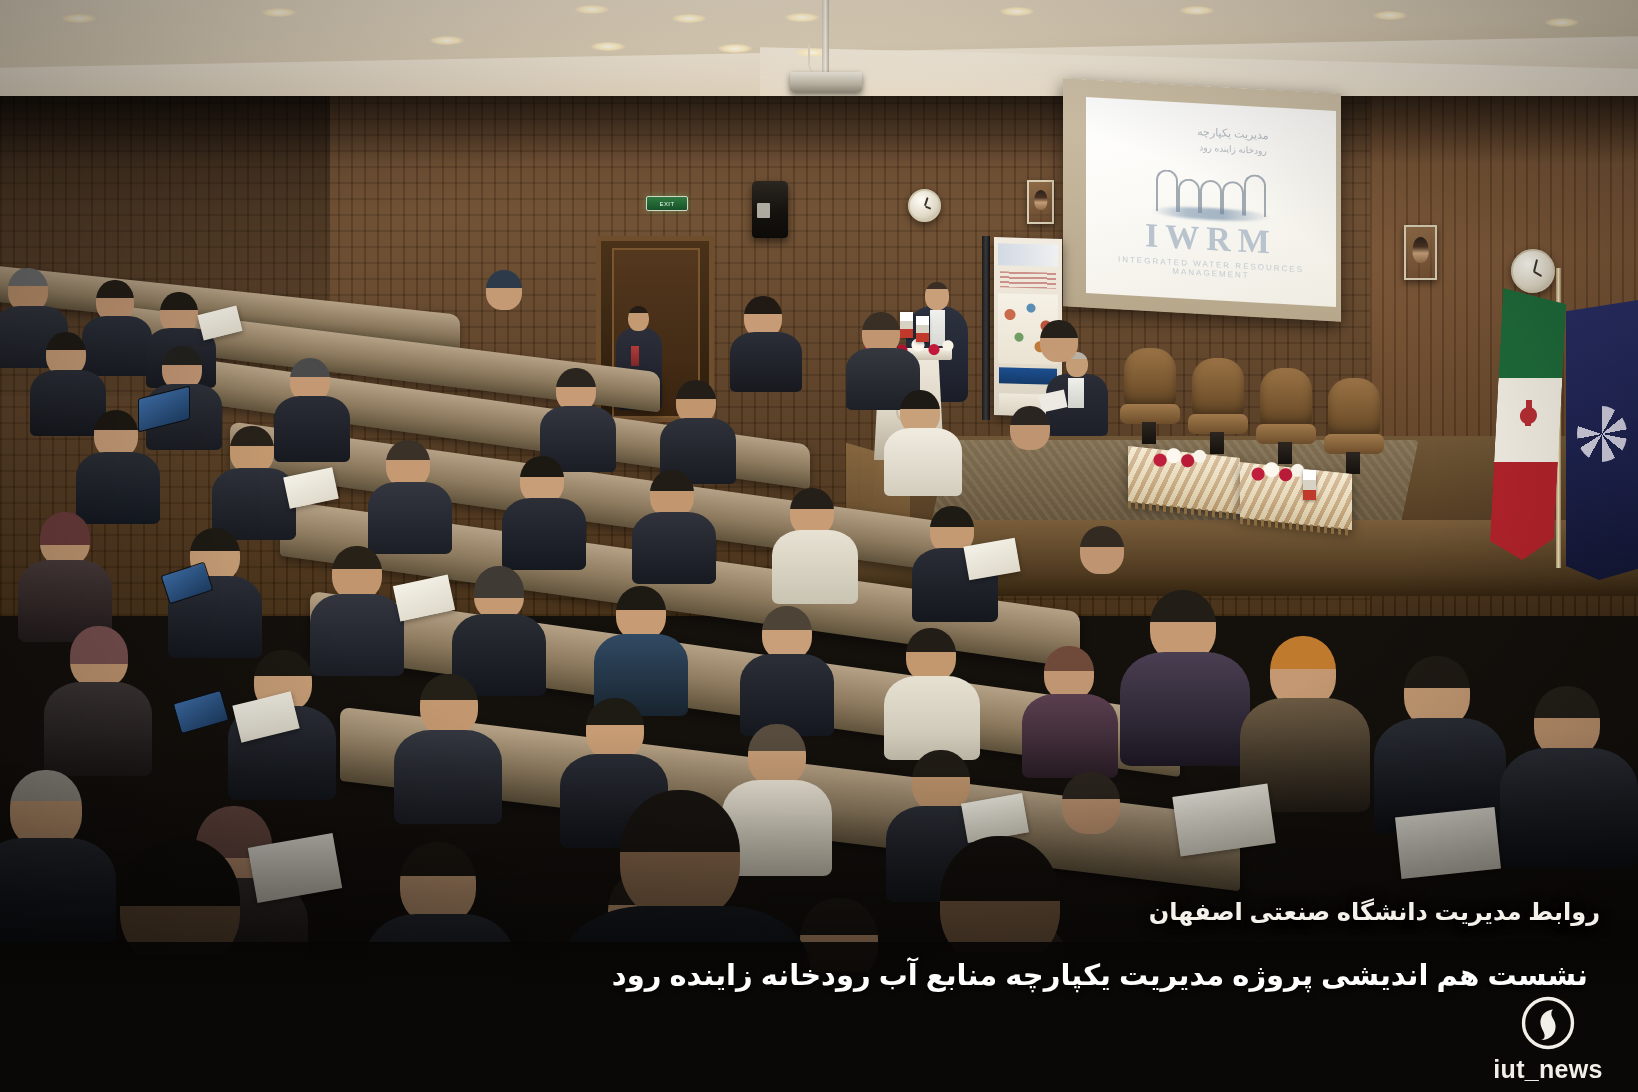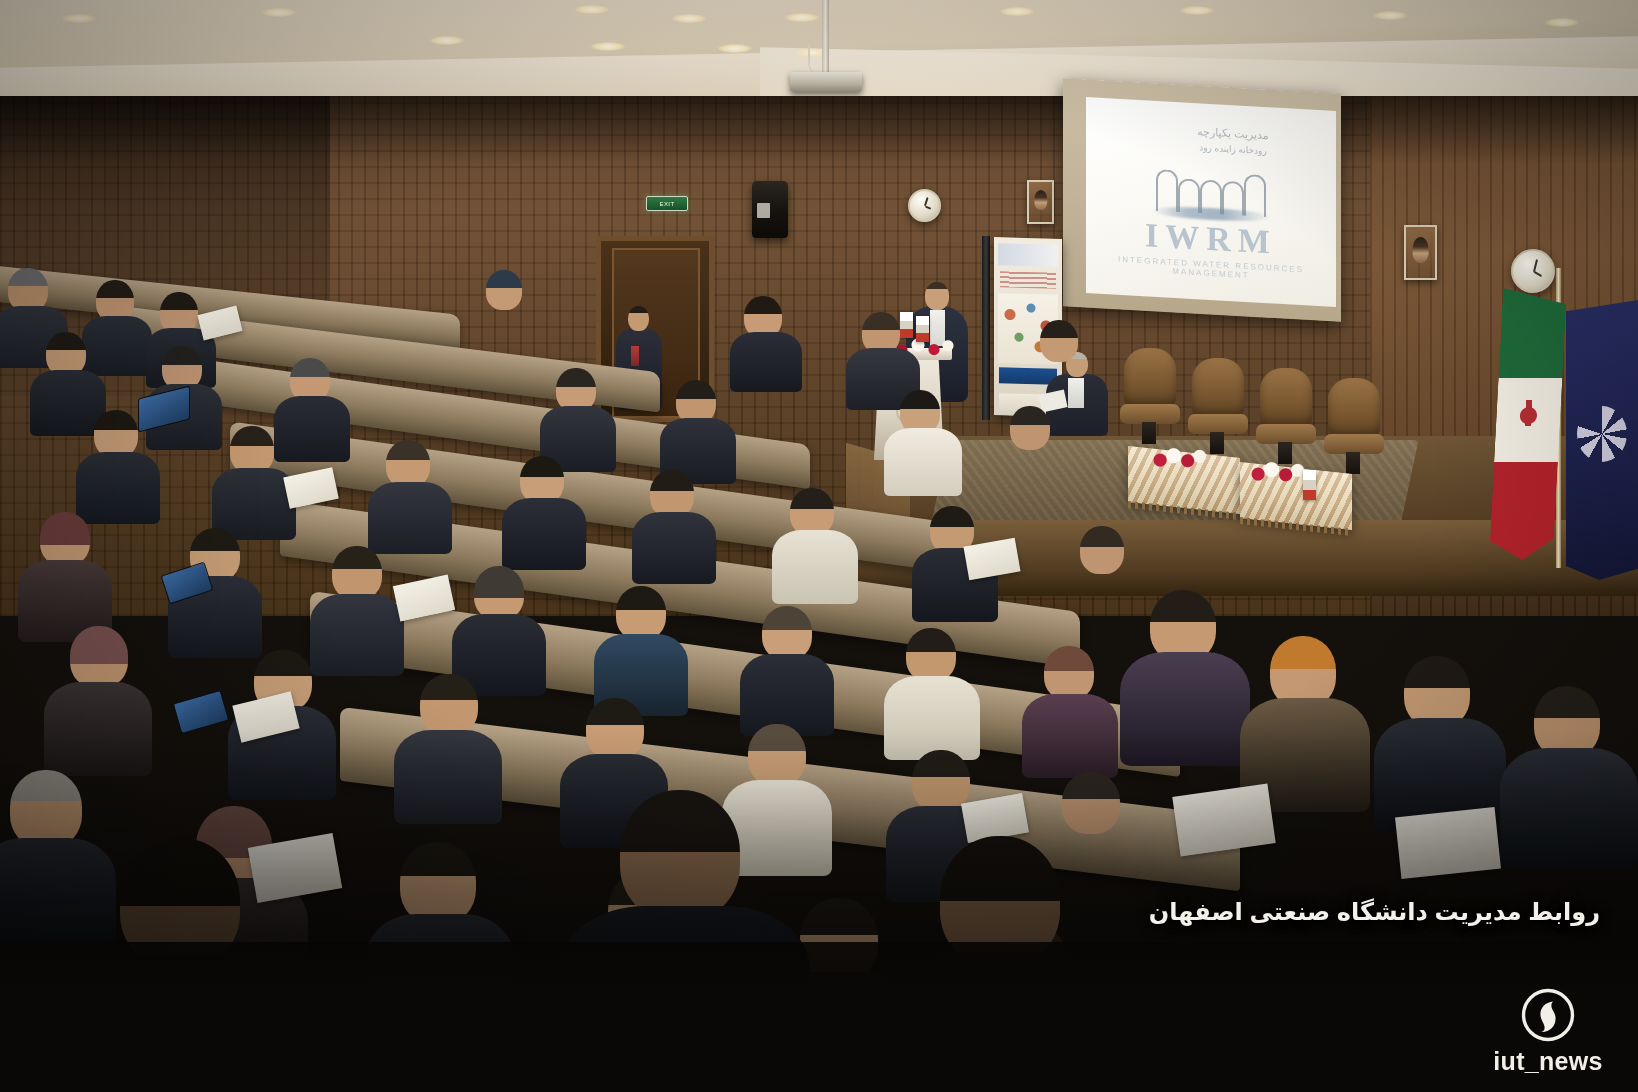--- a/index.html
+++ b/index.html
@@ -388,21 +388,21 @@
     position:absolute;left:0;bottom:0;width:100%;height:150px;
     background:linear-gradient(180deg,rgba(6,5,4,.90) 0%,rgba(10,8,6,.97) 30%,#0a0806 100%);
   }
   .caption-text{
     position:absolute;right:50px;top:16px;
     color:#ffffff;font-size:29px;font-weight:700;direction:rtl;
     letter-spacing:.2px;white-space:nowrap;
     text-shadow:0 2px 5px rgba(0,0,0,.9);
   }
   .social{
-    position:absolute;right:30px;bottom:16px;display:flex;gap:56px;
+    position:absolute;right:30px;bottom:8px;display:flex;gap:56px;
     align-items:flex-start;direction:ltr;
   }
   .social-item{display:flex;flex-direction:column;align-items:center;gap:5px;width:120px;}
   .social-ico{width:54px;height:54px;display:block;}
   .social-label{color:#f2efe8;font-size:25px;font-weight:700;letter-spacing:.3px;}
 </style>
 </head>
 <body>
 
 <div id="stage">
@@ -670,20 +670,21 @@
     <div class="aud-head" style="left:120px;top:838px;width:120px;height:130px;background:linear-gradient(180deg,#120f0b 0 52%,#70553c 52%);"></div>
     <div class="aud-body" style="left:40px;top:954px;width:280px;height:138px;background:linear-gradient(180deg,#16191e,#050608);"></div>
 
     <div class="fg-dark"></div>
     <div class="vignette"></div>
   </div>
 
   <div class="credit">روابط مدیریت دانشگاه صنعتی اصفهان</div>
 
   <div class="caption-bar">
+    <div class="caption-text">نشست هم اندیشی پروژه مدیریت یکپارچه منابع آب رودخانه زاینده رود</div>
 
     <div class="social">
 
       <div class="social-item">
         <svg class="social-ico" viewBox="0 0 64 64" aria-hidden="true">
           <circle cx="32" cy="32" r="29" fill="none" stroke="#f2efe8" stroke-width="4"></circle>
           <path d="M38 16c-9 1-15 7-15 15 0 7 5 11 5 16 0 3-2 5-5 5 10 1 18-6 18-16 0-7-5-10-5-15 0-3 1-4 2-5z" fill="#f2efe8"></path>
         </svg>
         <span class="social-label">iut_news</span>
       </div>

